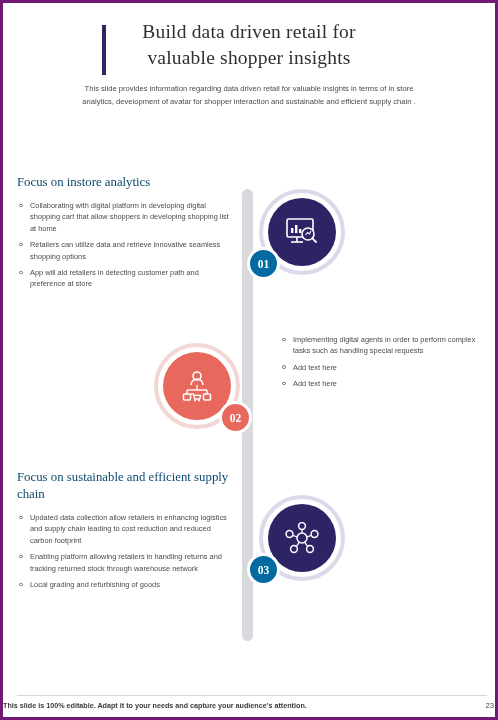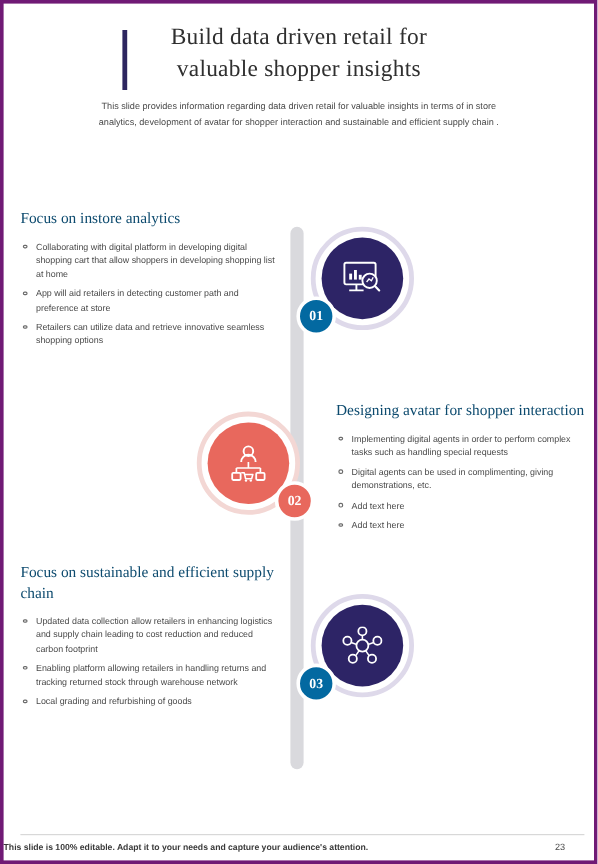--- a/index.html
+++ b/index.html
@@ -118,21 +118,21 @@
     box-sizing: border-box;
     border: 3px solid #ffffff;
     font-family: "Liberation Serif", serif;
   }
   .badge-purple { background: #0369a1; }
   .badge-red { background: #e8685d; }
 
   
   #node1 { left: 256px; top: 186px; }
   #node1 .badge { left: -12px; top: 58px; }
-  #node2 { left: 161px; top: 340px; }
+  #node2 { left: 151px; top: 340px; }
   #node2 .badge { left: 65px; top: 58px; }
   #node3 { left: 256px; top: 492px; }
   #node3 .badge { left: -12px; top: 58px; }
 
   
   .block { position: absolute; }
   .block-head {
     font-family: "Liberation Serif", serif;
     font-size: 12.8px;
     line-height: 17px;
@@ -182,21 +182,21 @@
     left: 0;
     top: 698px;
     width: 498px;
     text-align: left;
     font-size: 7.2px;
     color: #3a3a3a;
     font-weight: bold;
   }
   .page-num {
     position: absolute;
-    right: 24px;
+    right: 1px;
     top: 698px;
     font-size: 7.6px;
     color: #4a4a4a;
   }
   svg { display: block; }
 </style>
 </head>
 <body>
 
 <div class="slide">
@@ -272,30 +272,28 @@
         </svg>
       </span>
     </div>
     <div class="badge badge-purple">03</div>
   </div>
 
   <div class="block" id="block1">
     <h2 class="block-head">Focus on instore analytics</h2>
     <ul class="bullets">
       <li>Collaborating with digital platform in developing digital shopping cart that allow shoppers in developing shopping list at home</li>
+      <li>Retailers can utilize data and retrieve innovative seamless shopping options</li>
       <li>App will aid retailers in detecting customer path and preference at store</li>
-      <li>Retailers can utilize data and retrieve innovative seamless shopping options</li>
     </ul>
   </div>
 
   <div class="block" id="block2">
-    <h2 class="block-head">Designing avatar for shopper interaction</h2>
     <ul class="bullets">
       <li>Implementing digital agents in order to perform complex tasks such as handling special requests</li>
-      <li>Digital agents can be used in complimenting, giving demonstrations, etc.</li>
       <li>Add text here</li>
       <li>Add text here</li>
     </ul>
   </div>
 
   <div class="block" id="block3">
     <h2 class="block-head">Focus on sustainable and efficient supply chain</h2>
     <ul class="bullets">
       <li>Updated data collection allow retailers in enhancing logistics and supply chain leading to cost reduction and reduced carbon footprint</li>
       <li>Enabling platform allowing retailers in handling returns and tracking returned stock through warehouse network</li>

